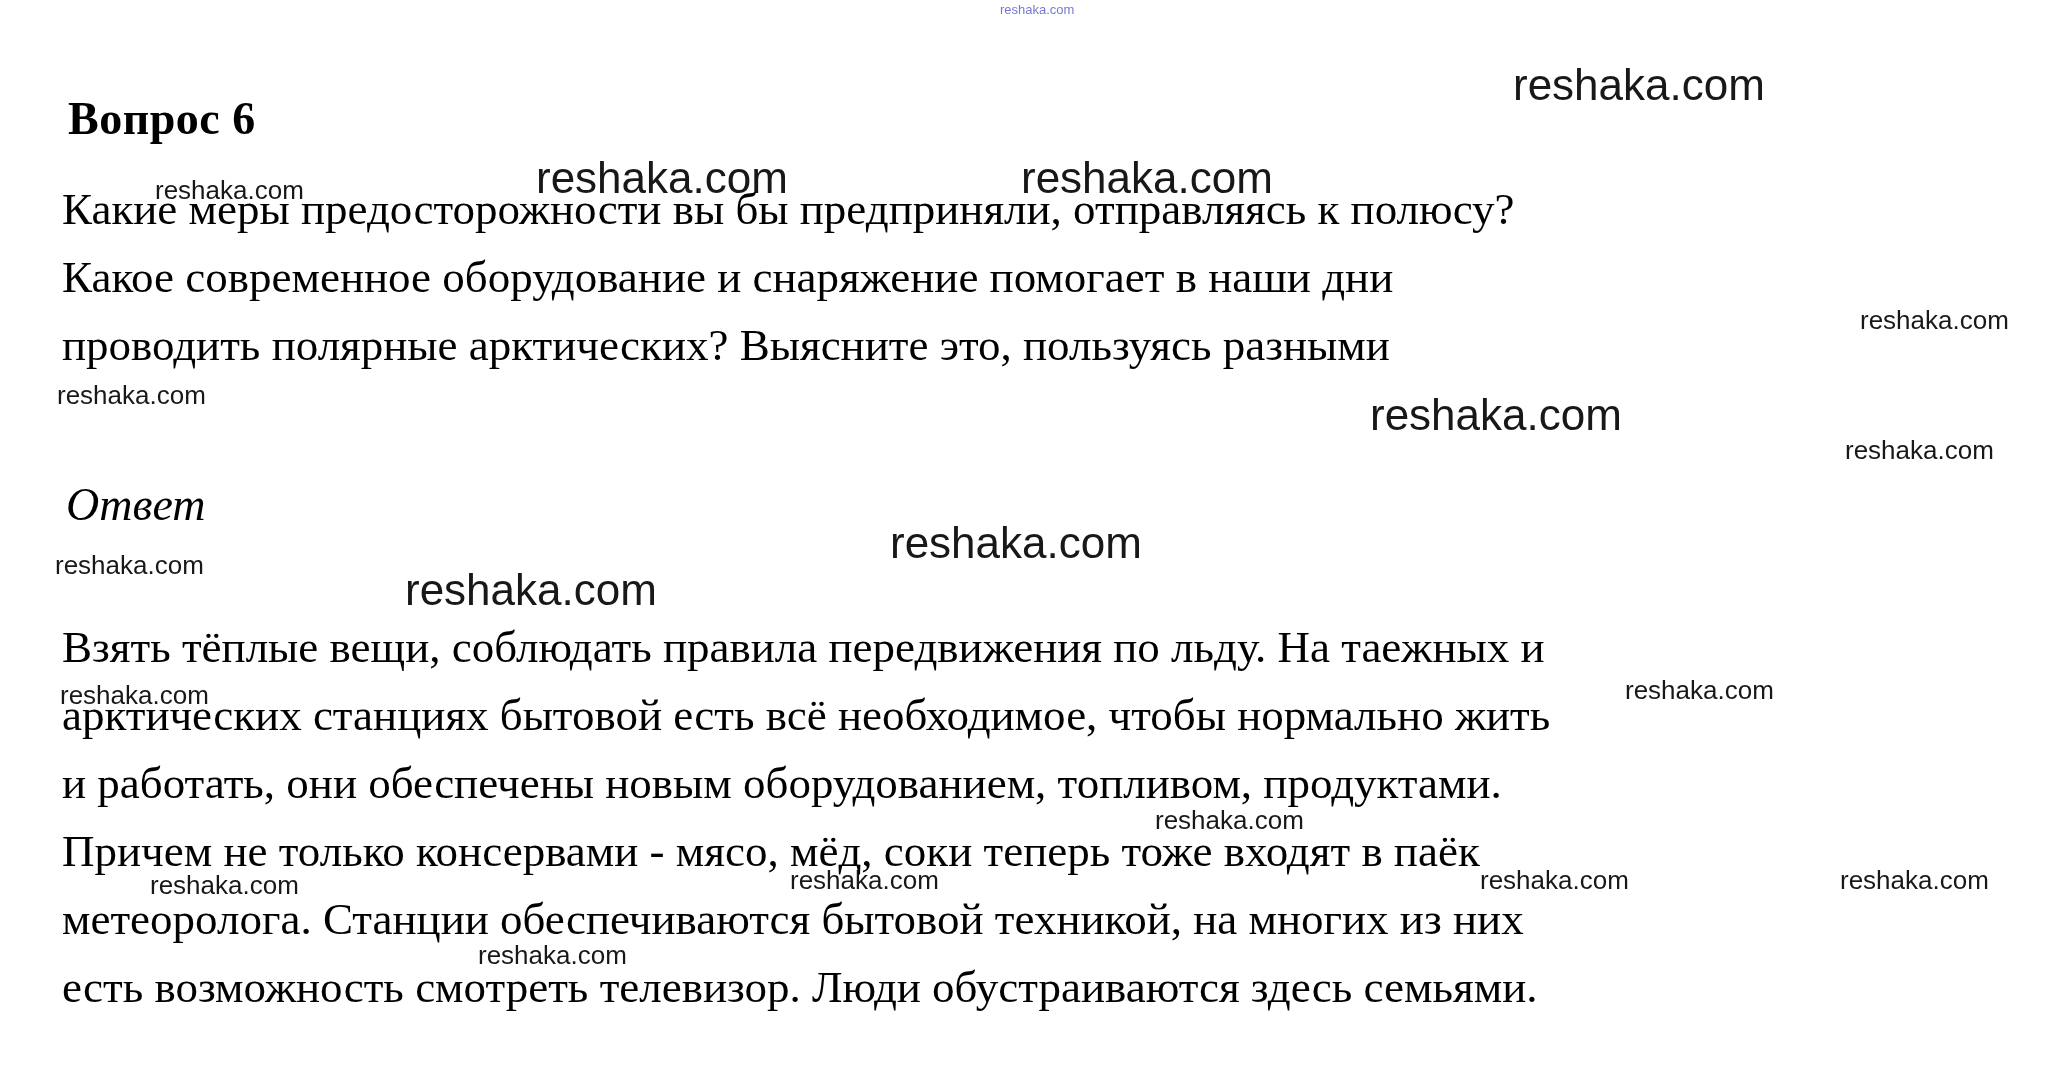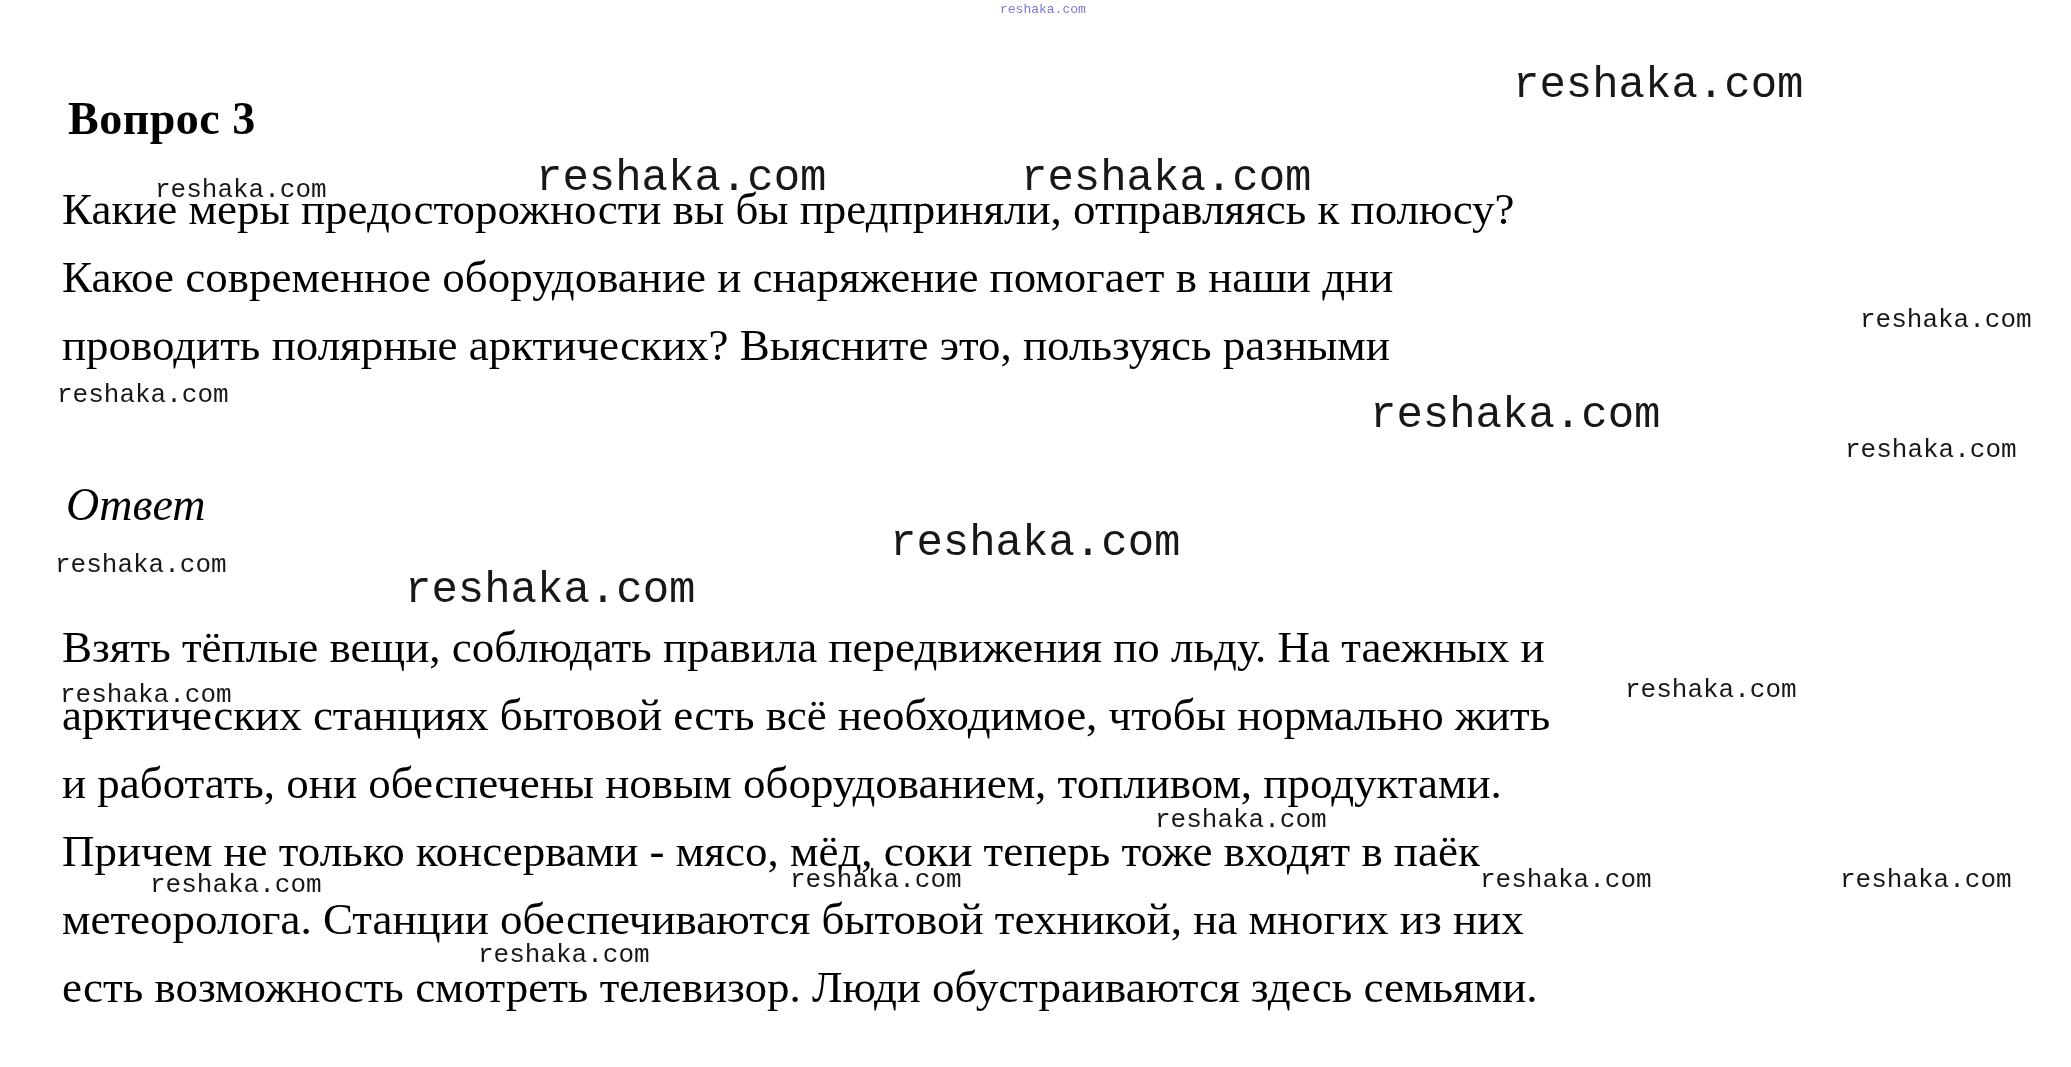--- a/index.html
+++ b/index.html
@@ -68,21 +68,21 @@
     font-size: 45px;
     line-height: 68px;
   }
   .answer-block .line {
     white-space: nowrap;
   }
 
   
   .wm {
     position: absolute;
-    font-family: Liberation Mono, monospace;
+    font-family: Liberation Sans, sans-serif;
     color: #000000;
     white-space: nowrap;
     pointer-events: none;
     opacity: 0.9;
   }
   .wm.small {
     font-size: 26px;
   }
   .wm.big {
     font-size: 44px;
@@ -90,21 +90,21 @@
   .wm.top {
     font-size: 13px;
     color: #6a6ad0;
   }
 </style>
 </head>
 <body>
 
 <div id="page">
 
-  <h1 class="heading">Вопрос 3</h1>
+  <h1 class="heading">Вопрос 6</h1>
 
   <div class="question-block">
     <div class="line">Какие меры предосторожности вы бы предприняли, отправляясь к полюсу?</div>
     <div class="line">Какое современное оборудование и снаряжение помогает в наши дни</div>
     <div class="line">проводить полярные арктических? Выясните это, пользуясь разными</div>
   </div>
 
   <div class="answer-label">Ответ</div>
 
   <div class="answer-block">

